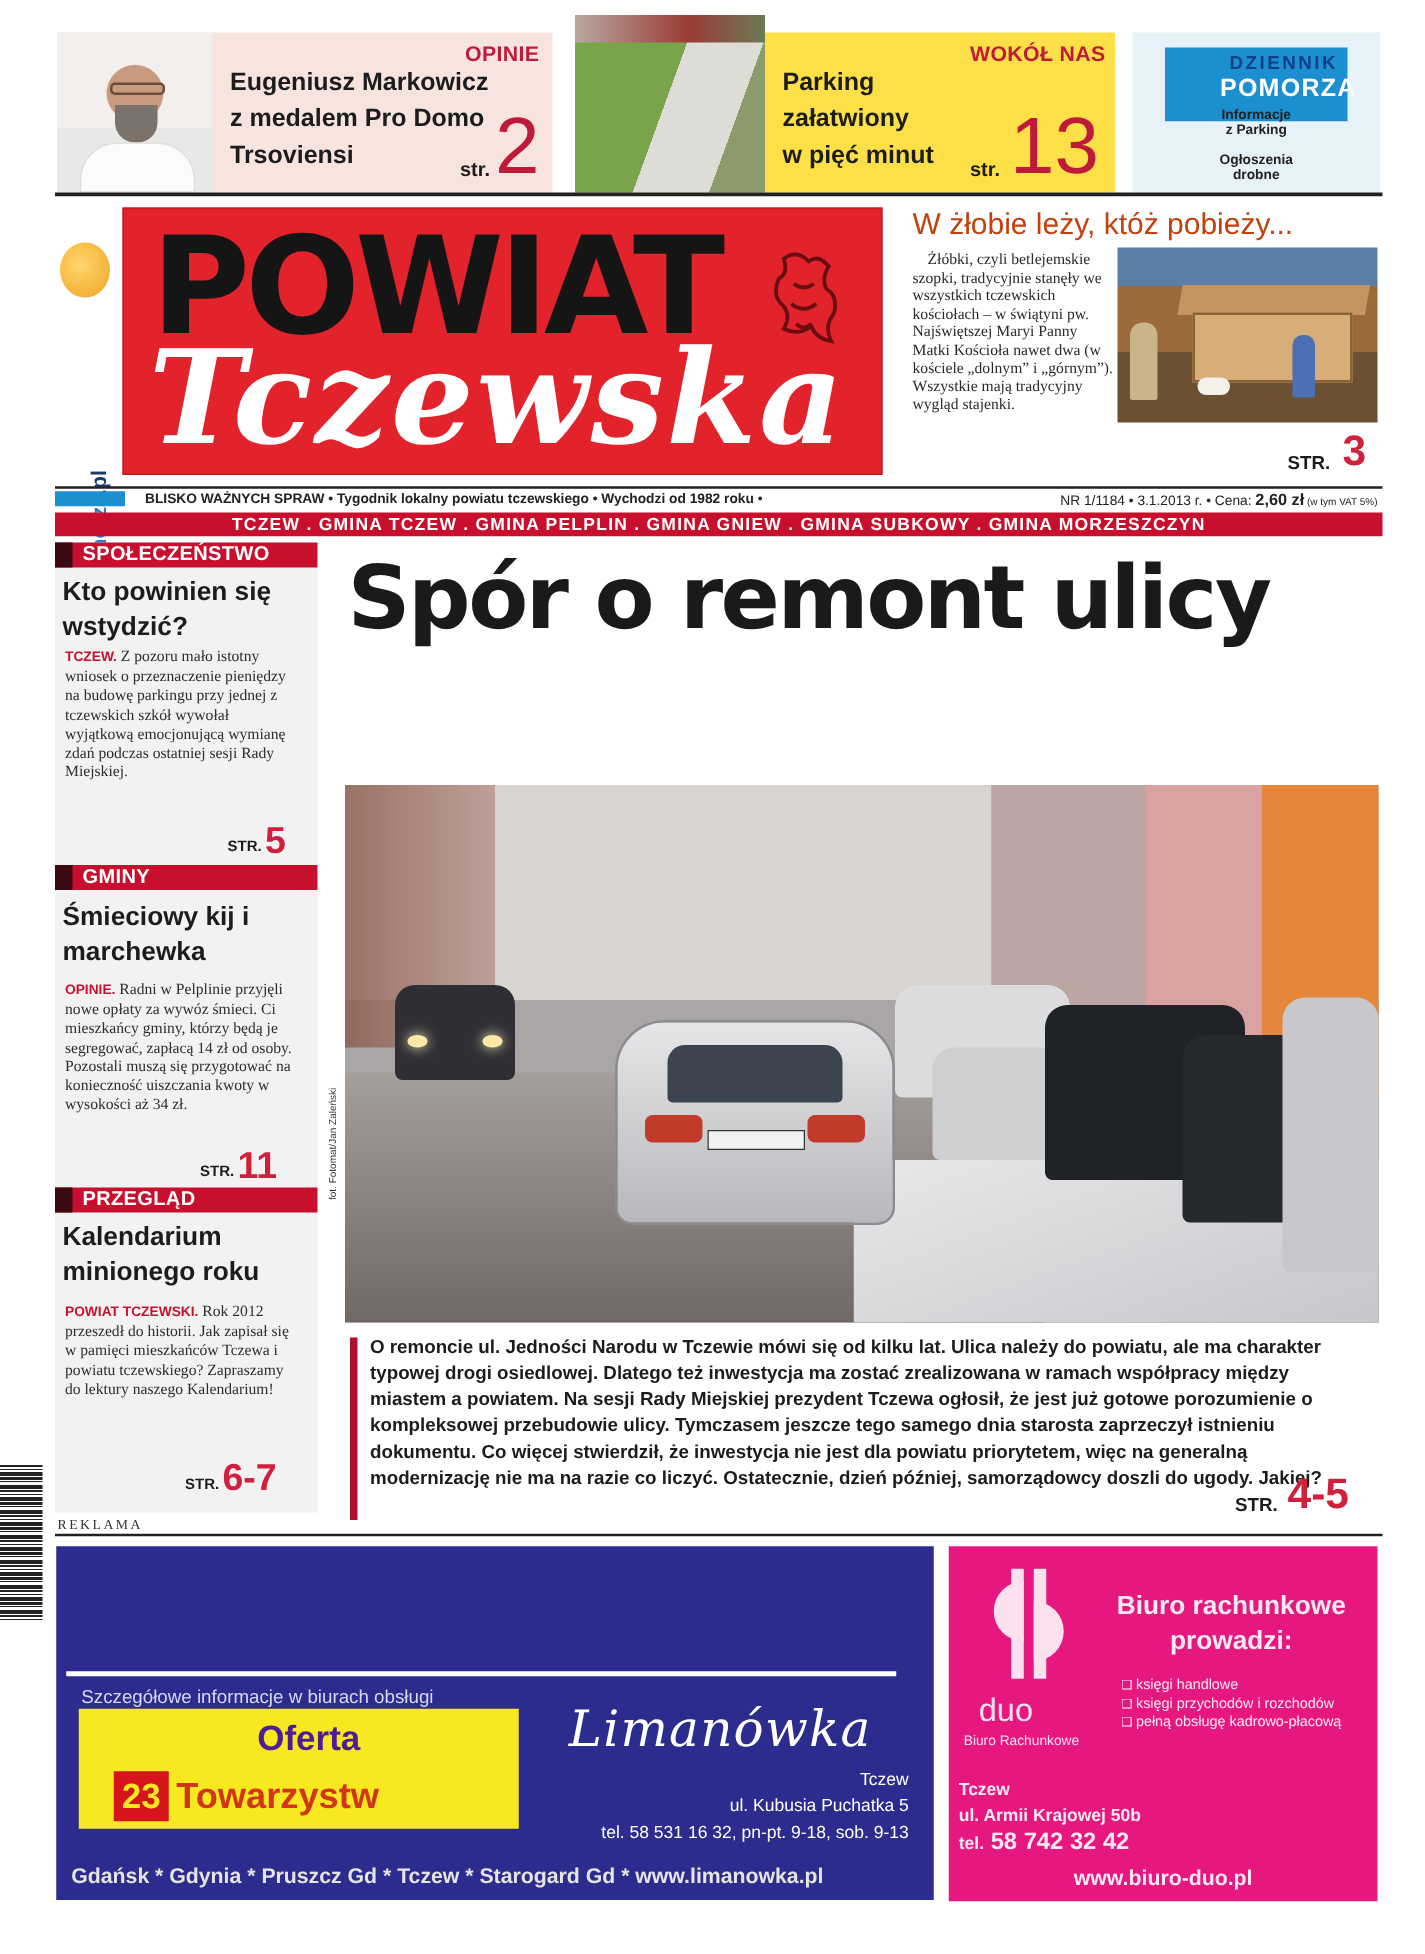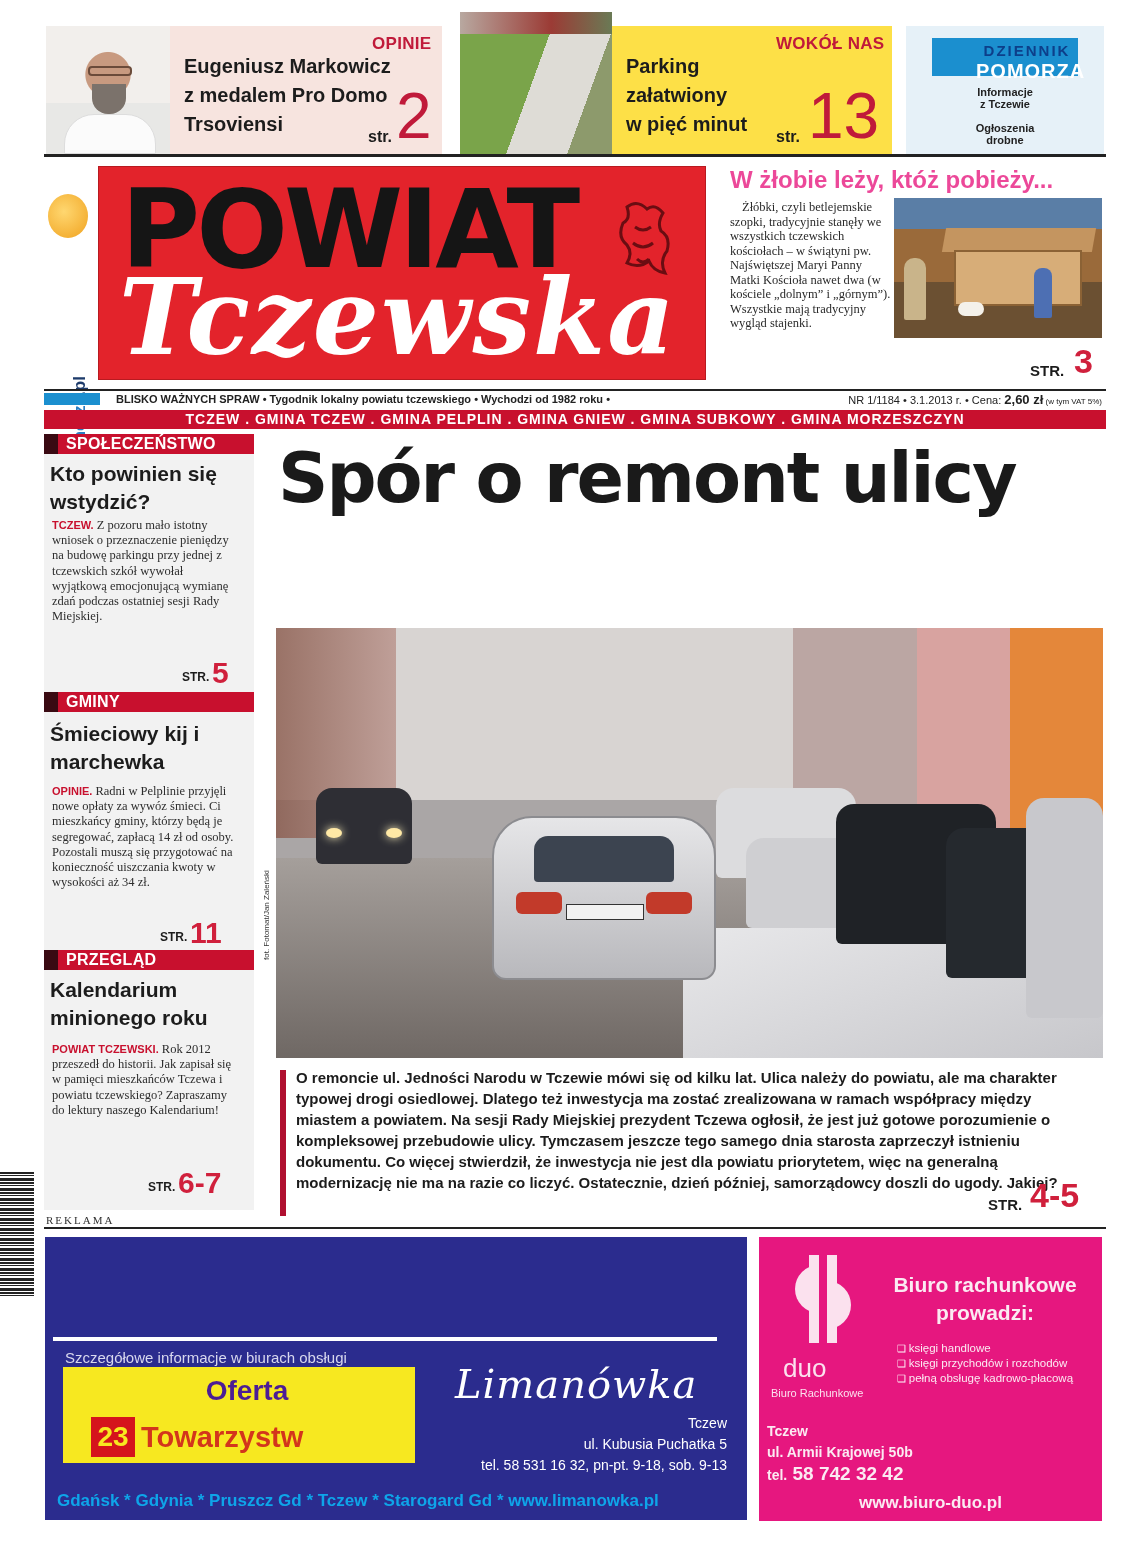--- a/index.html
+++ b/index.html
@@ -18,37 +18,37 @@
   .photo-portrait .glasses { position:absolute; left:42px; top:40px; width:44px; height:10px; border:2px solid #6b4b3a; border-radius:4px; }
   .photo-portrait .beard { position:absolute; left:46px; top:58px; width:34px; height:30px; border-radius:0 0 16px 16px; background:#7b726b; }
   .photo-portrait .shirt { position:absolute; left:18px; top:88px; width:92px; height:40px; border-radius:30px 30px 0 0; background:#fbfbfb; border:1px solid #ddd; }
   .photo-park { position:absolute; left:0; top:-14px; width:152px; height:142px;
     background: linear-gradient(110deg, #7aa44a 0 48%, #dedcd6 48% 78%, #8d9a6c 78% 100%); }
   .photo-park .top { position:absolute; left:0; top:0; width:152px; height:22px; background: linear-gradient(90deg,#b8a8a0,#9b3b35 60%,#6a7a55); }
   .teaser-cat { position:absolute; font-family:"Liberation Sans", sans-serif; font-weight:bold; color:#c01a3a; font-size:17px; letter-spacing:0.3px; }
   .teaser-title { position:absolute; font-family:"Liberation Sans", sans-serif; font-weight:bold; color:#1c1c1c; font-size:20px; line-height:29px; }
   .teaser-str { position:absolute; font-family:"Liberation Sans", sans-serif; font-weight:bold; font-size:16px; color:#1c1c1c; }
   .teaser-num { position:absolute; font-family:"Liberation Sans", sans-serif; font-size:64px; line-height:64px; color:#c01a3a; }
-  .dp-logo { position:absolute; left:26px; top:12px; width:146px; height:38px; background:#1b8fcf; text-align:center;padding-left:44px; }
+  .dp-logo { position:absolute; left:26px; top:12px; width:146px; height:59px; background:#1b8fcf; text-align:center;padding-left:44px; }
   .dp-logo .l1 { display:block; font-family:"Liberation Sans", sans-serif; font-weight:bold; color:#0d3f8a; font-size:15px; letter-spacing:2px; line-height:18px; margin-top:4px; }
   .dp-logo .l2 { display:block; font-family:"Liberation Sans", sans-serif; font-weight:bold; color:#ffffff; font-size:20px; letter-spacing:1px; line-height:22px; }
   .dp-sub { position:absolute; width:198px; text-align:center; font-family:"Liberation Sans", sans-serif; font-weight:bold; font-size:11px; line-height:12px; color:#222; }
 
   
   .portal-strip { position:absolute; left:44px; top:166px; width:52px; height:214px; }
   .portal-sun { position:absolute; left:4px; top:28px; width:40px; height:44px; border-radius:50%; background: radial-gradient(circle at 40% 40%, #ffd770, #f0a21f); }
   .portal-text { position:absolute; left:-74px; top:248px; transform: rotate(-90deg); transform-origin: 100px 0; width:200px; font-family:"Liberation Sans", sans-serif; font-weight:bold; font-size:17px; color:#1d3b6b; white-space:nowrap; }
   .portal-text .pt-blue { color:#2a7ec4; }
   .masthead { position:absolute; left:98px; top:166px; width:608px; height:214px; background:#e3232b; border:1px solid #b81a20; overflow:hidden; }
   .mast-gazeta { position:absolute; left:22px; top:8px; font-family:"DejaVu Sans", sans-serif; font-weight:bold; font-size:108px; line-height:110px; color:#151515; letter-spacing:-4px; }
   .mast-tczewska { position:absolute; left:20px; top:96px; font-family:"DejaVu Serif", serif; font-weight:bold; font-style:italic; font-size:104px; line-height:110px; color:#ffffff; letter-spacing:2px; }
   .mast-griffin { position:absolute; left:508px; top:30px; width:72px; height:90px; }
 
   
-  .side-story-title { position:absolute; left:730px; top:166px; font-family:"Liberation Sans", sans-serif; font-weight:bold; font-size:24px; color:#ec4899; white-space:nowrap; }
+  .side-story-title { position:absolute; left:730px; top:166px; font-family:"Liberation Sans", sans-serif; font-weight:normal; font-size:24px; color:#c2410c; white-space:nowrap; }
   .side-story-body { position:absolute; left:730px; top:200px; width:162px; font-family:"Liberation Serif", serif; font-size:12.5px; line-height:14.5px; color:#2a2a2a; text-indent:12px; }
   .nativity { position:absolute; left:894px; top:198px; width:208px; height:140px;
     background: linear-gradient(180deg, #5a7ea6 0 22%, #9a6a3a 22% 60%, #6b5032 60% 100%); overflow:hidden; }
   .nativity .roof { position:absolute; left:50px; top:30px; width:150px; height:24px; background:#c49560; transform:skewX(-10deg); }
   .nativity .stable { position:absolute; left:60px; top:52px; width:128px; height:56px; background:#d7ad78; border:2px solid #8b6235; }
   .nativity .fig1 { position:absolute; left:10px; top:60px; width:22px; height:62px; background:#c9b48a; border-radius:10px 10px 2px 2px; }
   .nativity .fig2 { position:absolute; left:140px; top:70px; width:18px; height:50px; background:#4d6fb3; border-radius:8px 8px 2px 2px; }
   .nativity .sheep { position:absolute; left:64px; top:104px; width:26px; height:14px; background:#f4f1ea; border-radius:8px; }
   .str-label { position:absolute; font-family:"Liberation Sans", sans-serif; font-weight:bold; font-size:15px; color:#1c1c1c; }
   .str-num { position:absolute; font-family:"Liberation Sans", sans-serif; font-weight:bold; font-size:34px; line-height:34px; color:#d0203c; }
@@ -102,21 +102,21 @@
   .ad1 { position:absolute; left:45px; top:1237px; width:702px; height:283px; background:#2b2c8e; overflow:hidden; }
   .ad1-title { position:absolute; left:16px; top:12px; font-family:"Liberation Sans", sans-serif; font-weight:bold; font-style:italic; font-size:80px; line-height:84px; color:#fff; letter-spacing:-1px; }
   .ad1-rule { position:absolute; left:8px; top:100px; width:664px; height:4px; background:#fff; }
   .ad1-sub { position:absolute; left:20px; top:112px; font-family:"Liberation Sans", sans-serif; font-size:15px; color:#d8d8ee; }
   .ad1-offer { position:absolute; left:18px; top:130px; width:352px; height:96px; background:#f7e820; }
   .ad1-offer .o1 { position:absolute; left:0; width:368px; top:8px; text-align:center; font-family:"Liberation Sans", sans-serif; font-weight:bold; font-size:28px; color:#4c1d95; }
   .ad1-offer .o23 { position:absolute; left:28px; top:50px; width:44px; height:40px; background:#d5141c; color:#f7e820; font-family:"Liberation Sans", sans-serif; font-weight:bold; font-size:28px; line-height:40px; text-align:center; }
   .ad1-offer .o2 { position:absolute; left:78px; top:50px; font-family:"Liberation Sans", sans-serif; font-weight:bold; font-size:29px; line-height:40px; color:#d3351c; }
   .ad1-brand { position:absolute; left:410px; top:124px; font-family:"DejaVu Serif", serif; font-style:italic; font-size:40px; color:#fff; letter-spacing:1px; }
   .ad1-addr { position:absolute; right:20px; top:176px; text-align:right; font-family:"Liberation Sans", sans-serif; font-size:14px; line-height:21px; color:#fff; }
-  .ad1-cities { position:absolute; left:12px; top:254px; font-family:"Liberation Sans", sans-serif; font-weight:bold; font-size:17px; color:#0ea5e9; white-space:nowrap; }
+  .ad1-cities { position:absolute; left:12px; top:254px; font-family:"Liberation Sans", sans-serif; font-weight:bold; font-size:17px; color:#e5e5e5; white-space:nowrap; }
 
   
   .ad2 { position:absolute; left:759px; top:1237px; width:343px; height:284px; background:#e6177f; overflow:hidden; }
   .ad2-logo { position:absolute; left:22px; top:14px; width:84px; height:96px; }
   .ad2-duo { position:absolute; left:24px; top:116px; font-family:"Liberation Sans", sans-serif; font-size:26px; color:#fbe1ee; }
   .ad2-duosub { position:absolute; left:12px; top:150px; font-family:"Liberation Sans", sans-serif; font-size:11px; color:#fbe1ee; }
   .ad2-head { position:absolute; left:112px; top:34px; width:228px; text-align:center; font-family:"Liberation Sans", sans-serif; font-weight:bold; font-size:21px; line-height:28px; color:#fbeaf2; }
   .ad2-list { position:absolute; left:138px; top:104px; list-style:none; font-family:"Liberation Sans", sans-serif; font-size:11.5px; line-height:15px; color:#fbeaf2; }
   .ad2-list li::before { content:"\2751\00a0"; font-size:10px; }
   .ad2-addr { position:absolute; left:8px; top:184px; font-family:"Liberation Sans", sans-serif; font-weight:bold; font-size:14px; line-height:21px; color:#fbeaf2; }
@@ -156,21 +156,21 @@
   <span class="teaser-num" style="left:348px;top:58px;">13</span>
 </div>
 
 <div class="teaser teaser-3">
   <div class="dp-logo">
     <span class="l1">DZIENNIK</span>
     <span class="l2">POMORZA</span>
   </div>
   <div class="dp-sub" style="top:60px;">
     <div>Informacje</div>
-    <div>z Tczewie</div>
+    <div>z Parking</div>
   </div>
   <div class="dp-sub" style="top:96px;">
     <div>Ogłoszenia</div>
     <div>drobne</div>
   </div>
 </div>
 <div class="teaser-rule"></div>
 
 <div class="portal-strip">
   <div class="portal-sun"></div>

